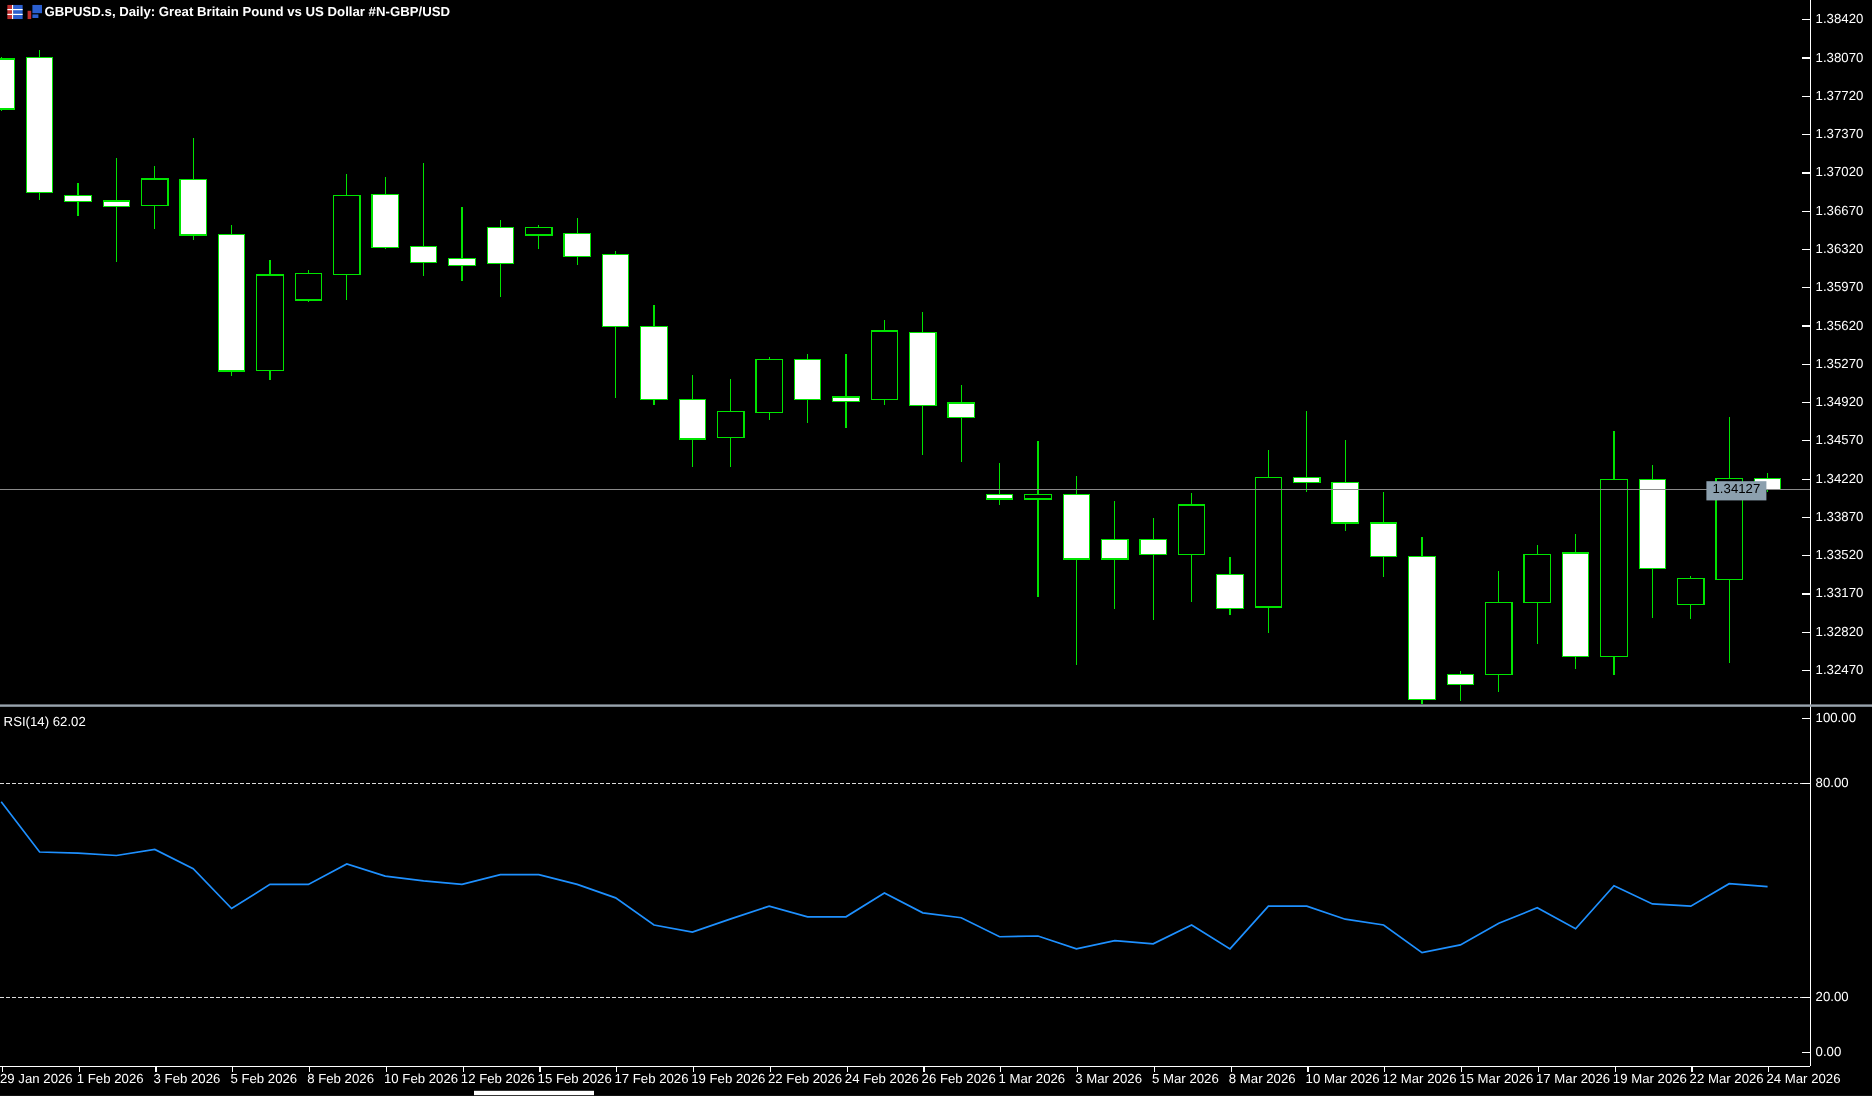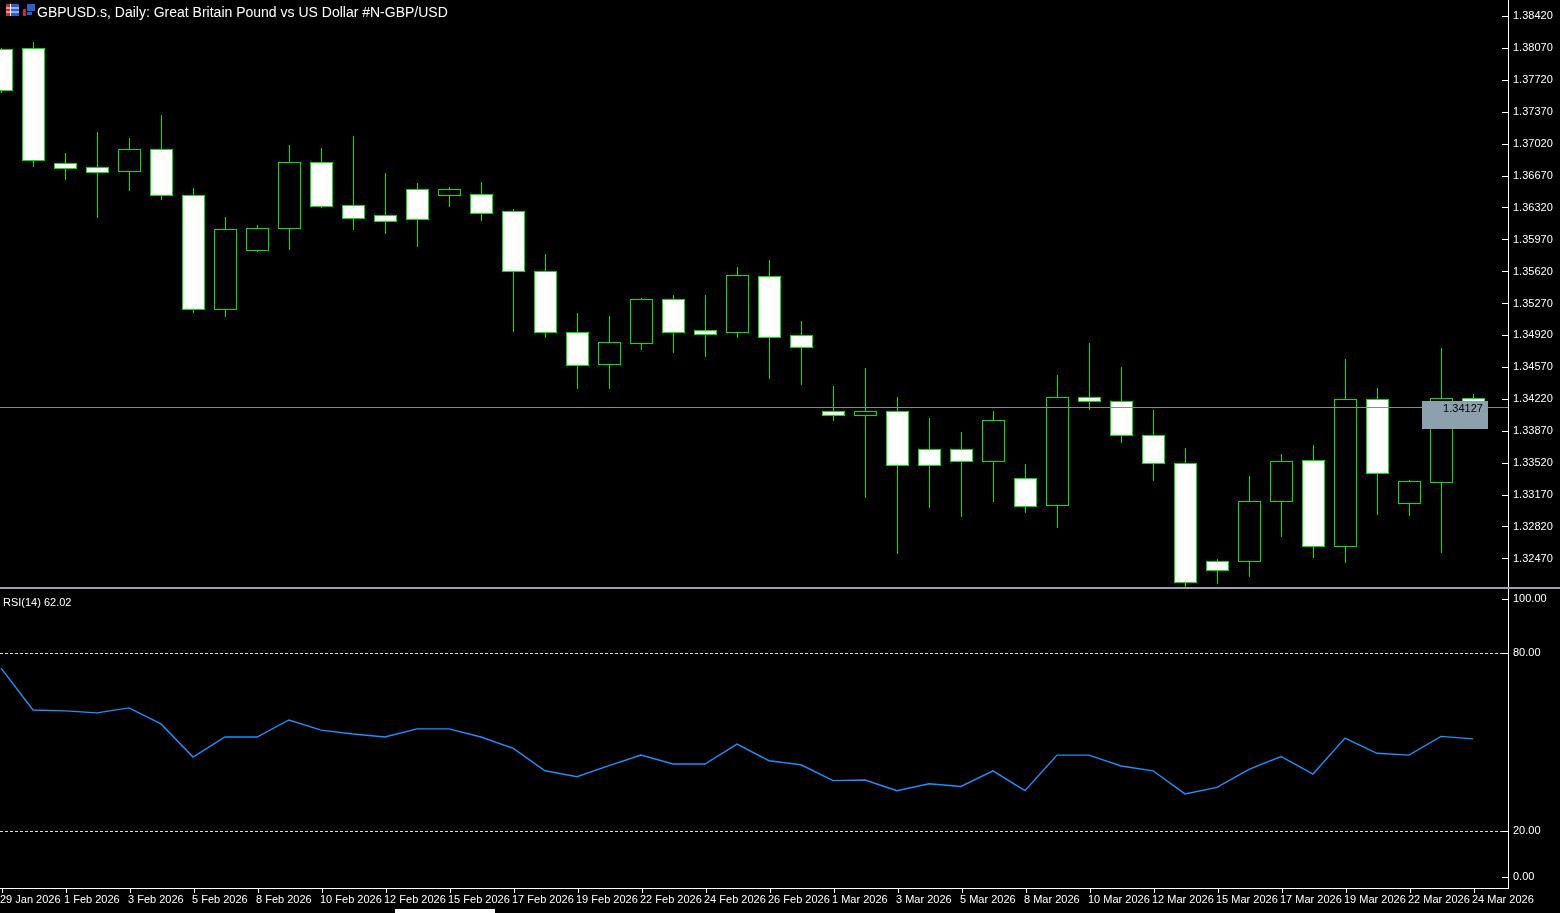--- a/index.html
+++ b/index.html
@@ -3,27 +3,27 @@
 <meta charset="utf-8">
 <style>
   html,body { margin:0; padding:0; background:#222; }
   .screen {
     position:relative; width:1560px; height:913px;
     background:#000; overflow:hidden;
     font-family:"Liberation Sans","DejaVu Sans",sans-serif;
   }
   svg { position:absolute; left:0; top:0; }
   .titlebar { position:absolute; left:0; top:0; height:20px; width:100%; z-index:5; }
-  .title-text { position:absolute; left:37px; top:4px; color:#fff; font-size:14px; white-space:nowrap; }
+  .title-text { position:absolute; left:37px; top:4px; color:#fff; font-size:11px; white-space:nowrap;font-weight:bold; }
   .icon { position:absolute; top:4px; }
   .label { position:absolute; color:#fff; font-size:11px; white-space:nowrap; }
   .rsi-caption { left:3px; top:596px; z-index:4; }
   .price-tag {
-    position:absolute; left:1422px; width:50px; height:28px; z-index:6;
-    font-size:11px; line-height:14px; text-align:center;padding-left:16px;
+    position:absolute; left:1422px; width:50px; height:16px; z-index:6;
+    font-size:11px; line-height:14px; text-align:center;
   }
   .separator { position:absolute; left:0; width:1560px; height:2px; z-index:3; }
   .scroll-thumb { position:absolute; background:#fff; z-index:4; }
   .hit { position:absolute; z-index:2; }
 </style>
 </head>
 <body>
 
 <div class="screen">
 

